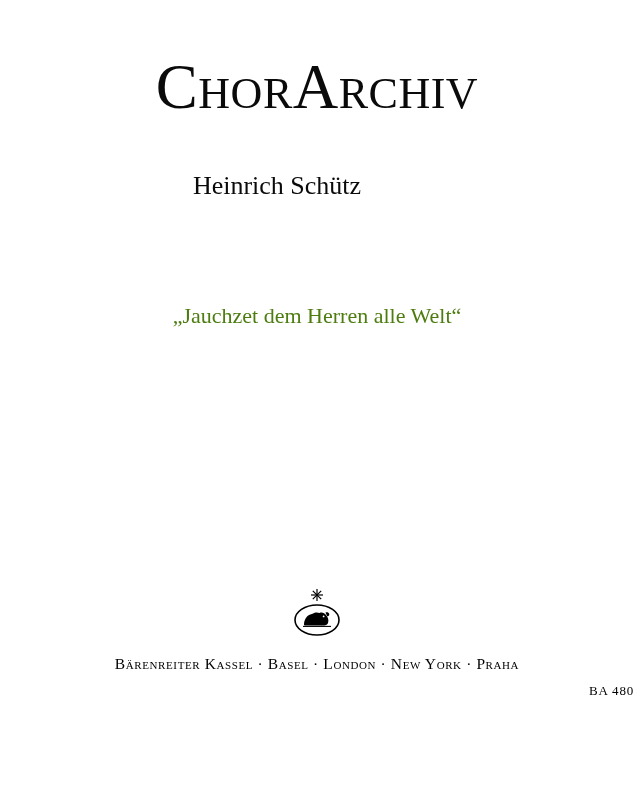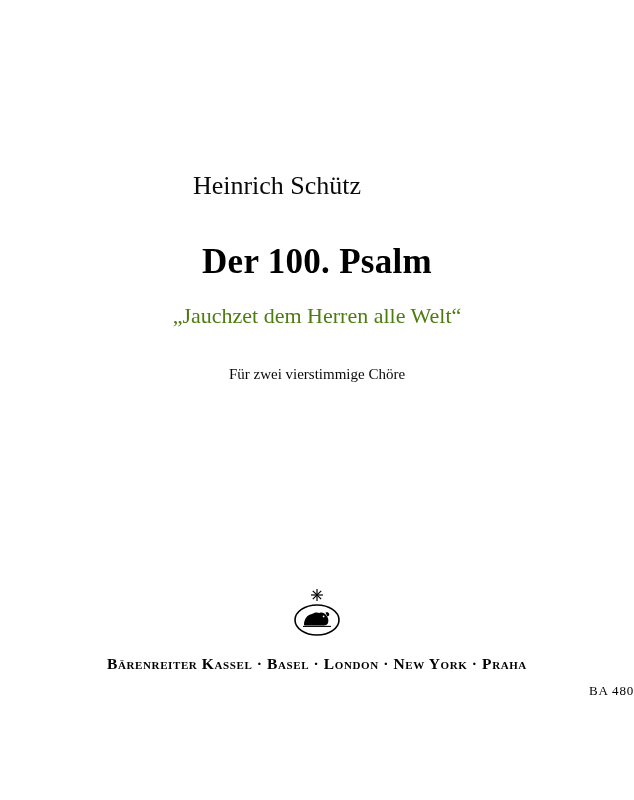--- a/index.html
+++ b/index.html
@@ -102,21 +102,21 @@
   
   .imprint {
     position: absolute;
     top: 655px;
     left: 0;
     width: 634px;
     text-align: center;
     font-size: 15.5px;
     letter-spacing: 0.6px;
     font-variant: small-caps;
-    font-weight: 700;
+    font-weight: 400;
     color: #000000;
   }
 
   
   .plate-number {
     position: absolute;
     top: 683px;
     left: 0;
     width: 634px;
     text-align: right;
@@ -125,28 +125,27 @@
     font-variant: small-caps;
     font-weight: 400;
     color: #000000;
   }
 </style>
 </head>
 <body>
 
 <div class="page">
 
+  <div class="series-title">ChorArchiv</div>
 
   <div class="composer">Heinrich Schütz</div>
 
-  <div class="work-title">Der 100. Psalm</div>
 
   <div class="incipit">„Jauchzet dem Herren alle Welt“</div>
 
-  <div class="scoring">Für zwei vierstimmige Chöre</div>
 
   <div class="logo">
     <svg width="60" height="56" viewBox="0 0 60 56" xmlns="http://www.w3.org/2000/svg">
 
       <g stroke="#000000" stroke-width="1.2" fill="none">
         <line x1="30" y1="1" x2="30" y2="13"></line>
         <line x1="24" y1="7" x2="36" y2="7"></line>
         <line x1="25.8" y1="2.8" x2="34.2" y2="11.2"></line>
         <line x1="34.2" y1="2.8" x2="25.8" y2="11.2"></line>
       </g>

